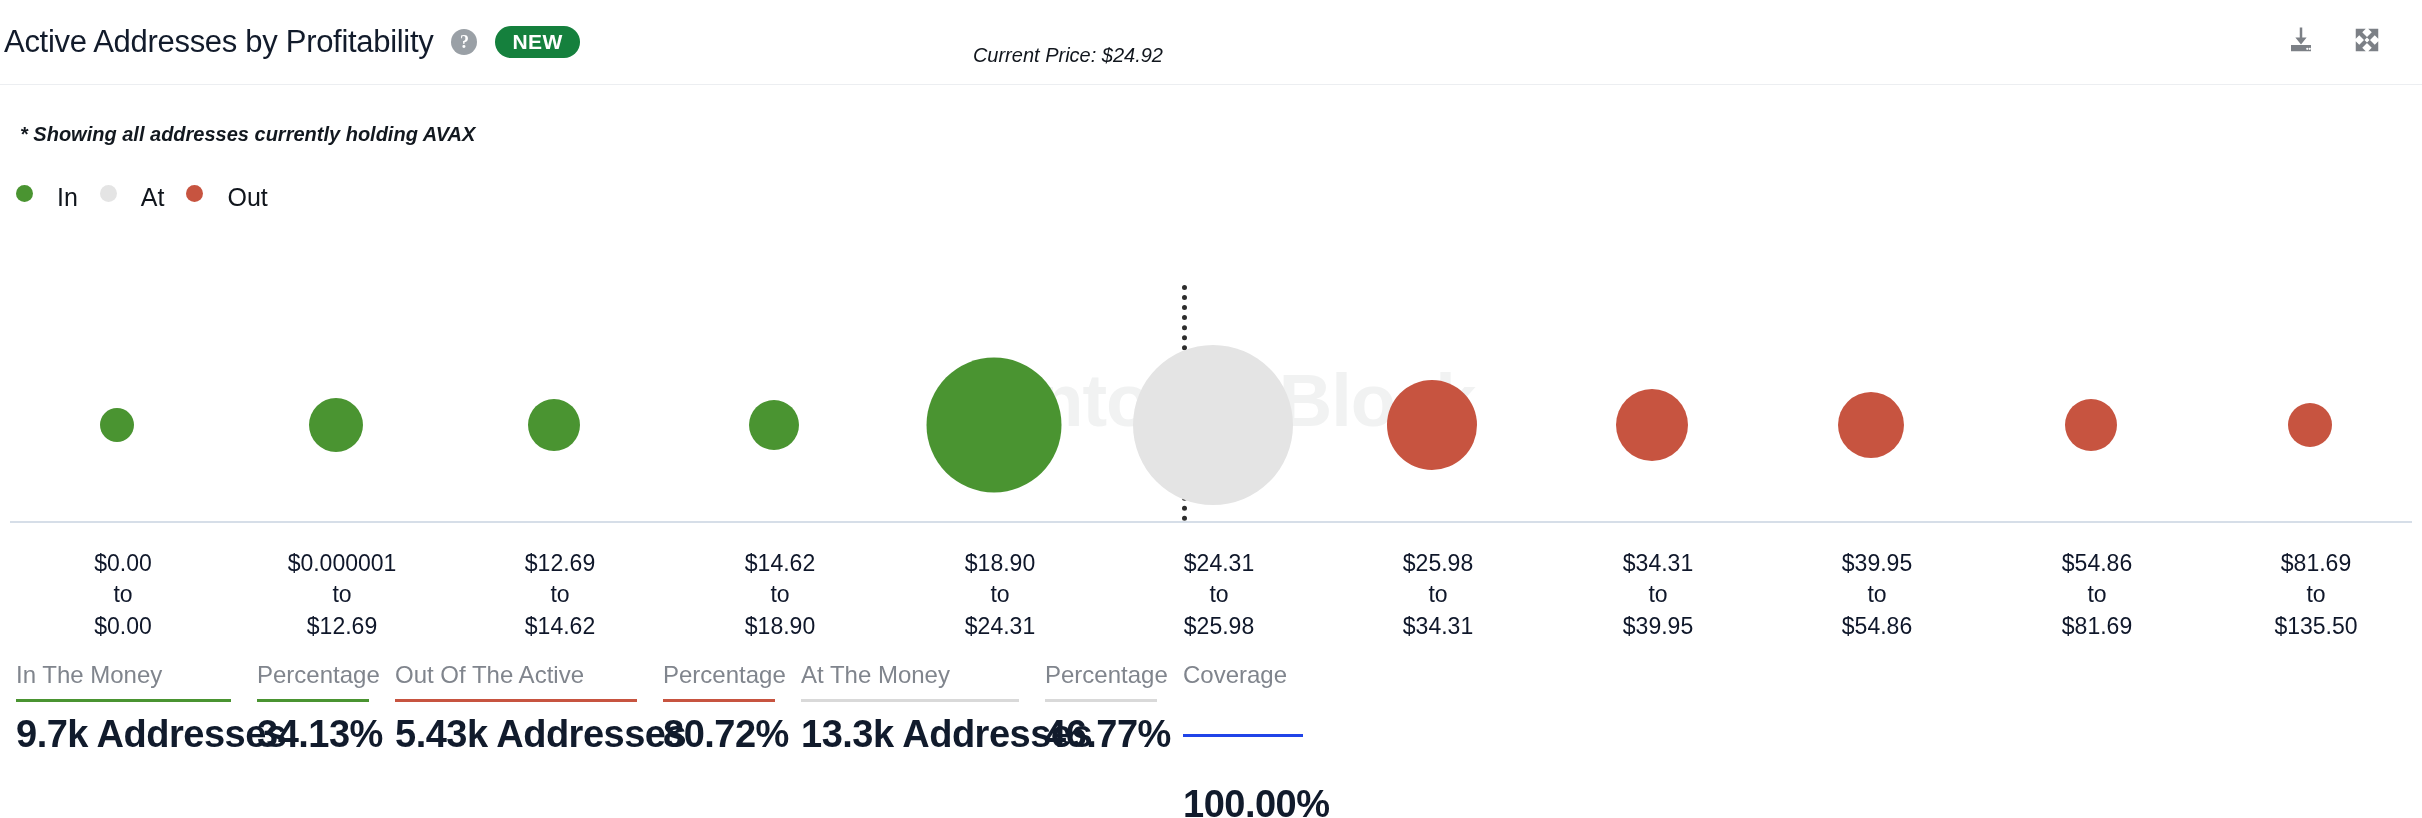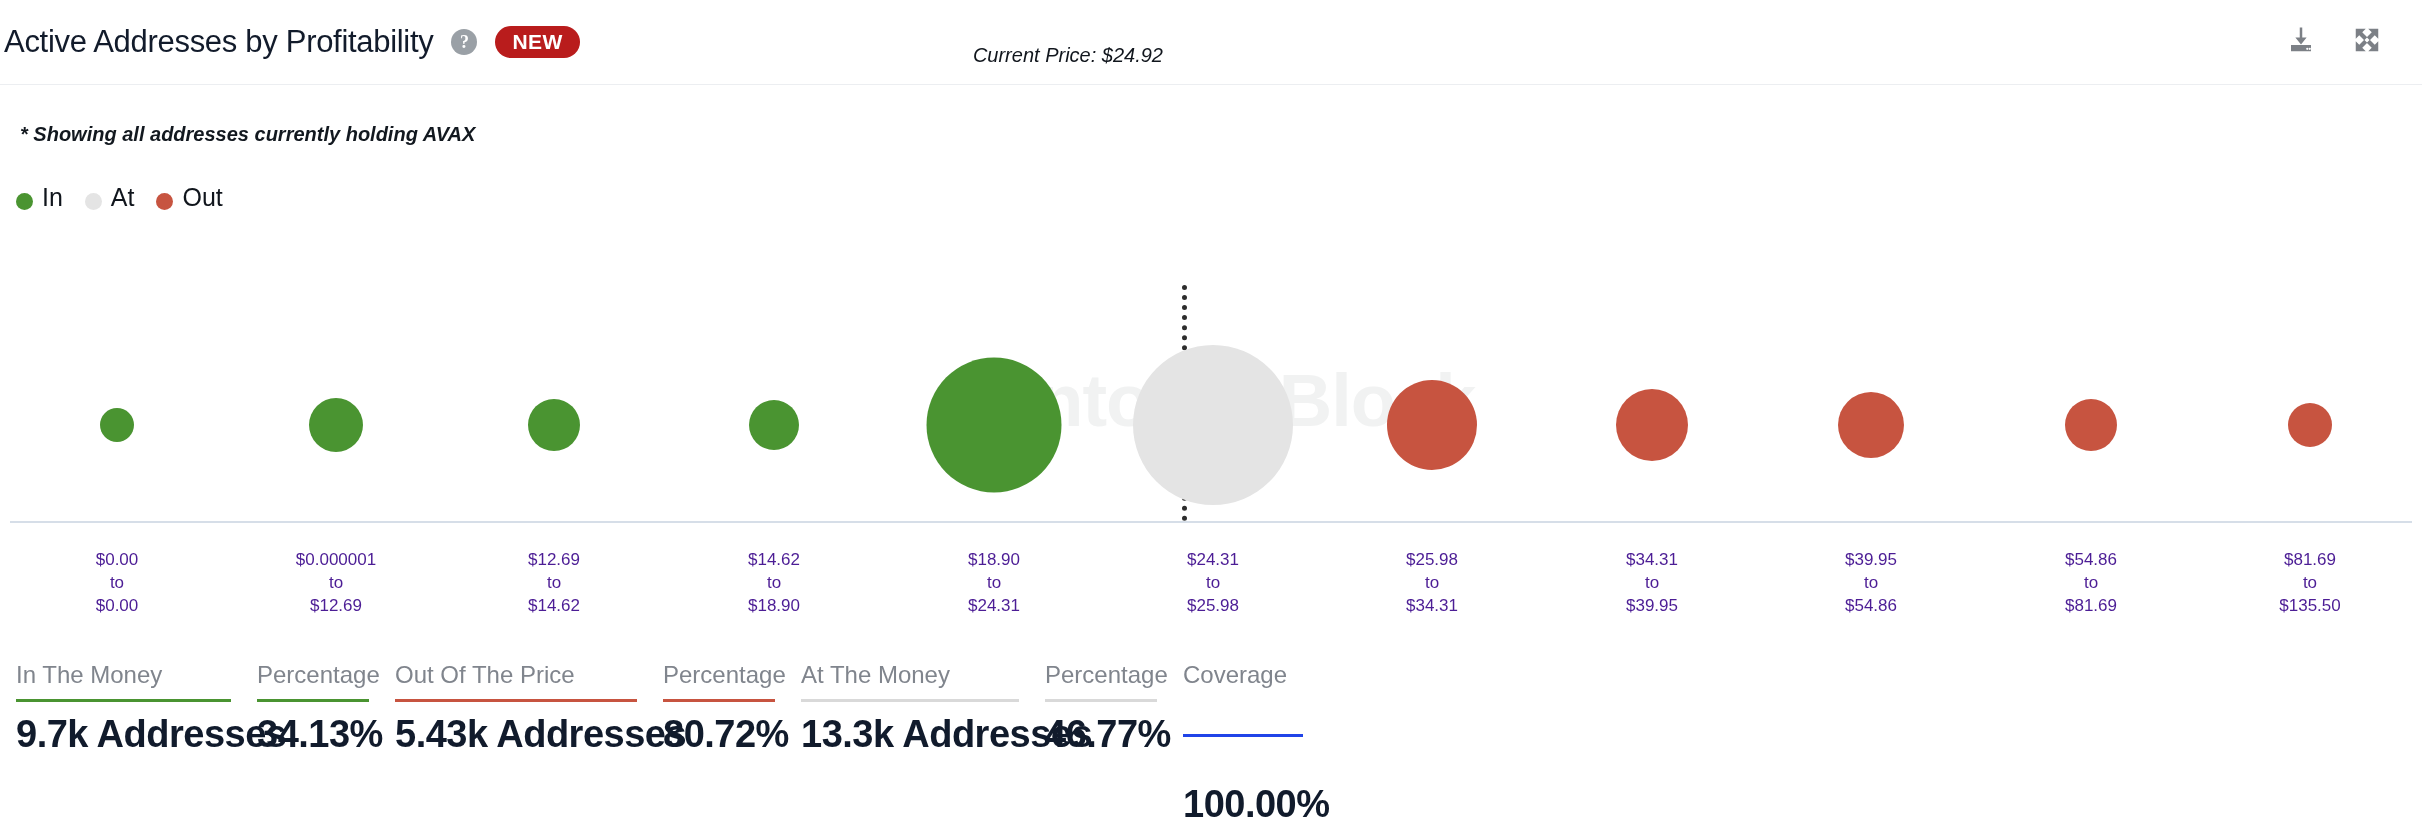--- a/index.html
+++ b/index.html
@@ -38,21 +38,21 @@
     display:flex;
     align-items:center;
     justify-content:center;
     margin-left:18px;
     cursor:pointer;
     flex:0 0 auto;
     font-family:"Liberation Serif", serif;
   }
   .new-badge {
     margin-left:18px;
-    background:#b91c1c;
+    background:#15803d;
     color:#ffffff;
     font-size:21px;
     font-weight:700;
     letter-spacing:0.4px;
     padding:5px 17px 6px;
     border-radius:16px;
     line-height:1;
     cursor:pointer;
   }
   .header-actions {
@@ -75,23 +75,24 @@
   }
   .legend {
     position:absolute;
     left:16px; top:185px;
     display:flex;
     align-items:center;
     gap:0;
   }
   .legend-item {
     display:flex;
-    align-items:flex-end;
+    align-items:flex-start;
     margin-right:22px;
     cursor:pointer;
+    gap:15px;
   }
   .legend-dot {
     width:17px; height:17px;
     border-radius:50%;
     margin-right:9px;
   }
   .legend-label {
     font-size:25px;
     color:#10151c;
     line-height:1;
@@ -164,24 +165,25 @@
   .xaxis {
     position:absolute;
     left:0; top:548px;
     width:2422px;
     height:68px;
   }
   .xtick {
     position:absolute;
     transform:translateX(-50%);
     text-align:center;
-    font-size:17px;
-    color:#4c1d95;
+    font-size:23px;
+    color:#0f172a;
     line-height:1.36;
     white-space:nowrap;
+    margin-left:6px;
   }
 
   
   .stats {
     position:absolute;
     left:0; top:660px;
     width:2422px;
     display:flex;
     align-items:flex-start;
     padding-left:4px;
@@ -346,21 +348,21 @@
       <div class="stat-label">In The Money</div>
       <div class="stat-rule" style="background: rgb(74, 148, 49);"></div>
       <div class="stat-value">9.7k Addresses</div>
     </div>
     <div class="stat" style="width: 138px;">
       <div class="stat-label">Percentage</div>
       <div class="stat-rule" style="background: rgb(74, 148, 49);"></div>
       <div class="stat-value">34.13%</div>
     </div>
     <div class="stat" style="width: 268px;">
-      <div class="stat-label">Out Of The Price</div>
+      <div class="stat-label">Out Of The Active</div>
       <div class="stat-rule" style="background: rgb(199, 84, 64);"></div>
       <div class="stat-value">5.43k Addresses</div>
     </div>
     <div class="stat" style="width: 138px;">
       <div class="stat-label">Percentage</div>
       <div class="stat-rule" style="background: rgb(199, 84, 64);"></div>
       <div class="stat-value">80.72%</div>
     </div>
     <div class="stat" style="width: 244px;">
       <div class="stat-label">At The Money</div>

